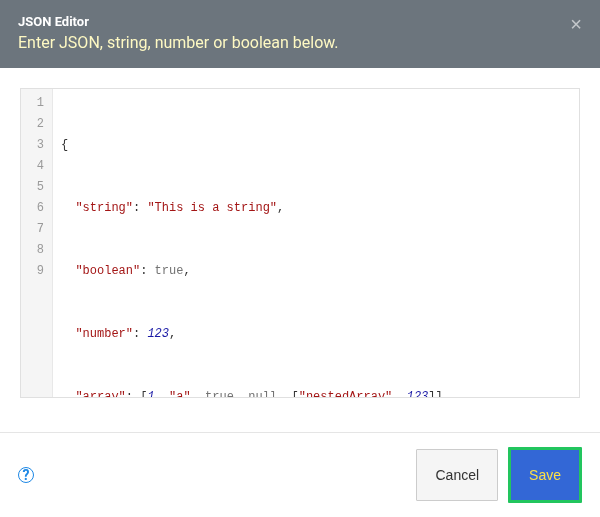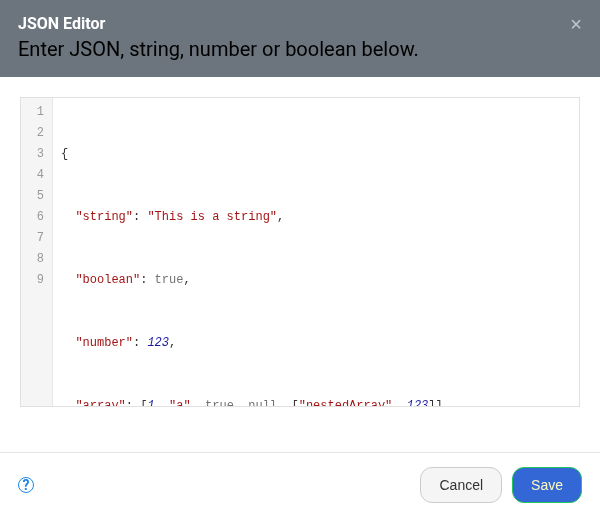--- a/index.html
+++ b/index.html
@@ -11,28 +11,28 @@
       display: flex;
       flex-direction: column;
     }
     .header {
       background: #6c757d;
       color: #fff;
       padding: 14px 18px 16px 18px;
       position: relative;
     }
     .header-title {
-      font-size: 16px;
+      font-size: 13px;
       font-weight: 700;
       margin-bottom: 4px;
     }
     .header-subtitle {
-      font-size: 20px;
+      font-size: 16px;
       font-weight: 400;
-      color: #000000;
+      color: #fef9c3;
     }
     .close-btn {
       position: absolute;
       top: 10px;
       right: 14px;
       background: transparent;
       border: none;
       color: rgba(255,255,255,0.6);
       font-size: 20px;
       cursor: pointer;
@@ -95,34 +95,34 @@
       border: 1.5px solid #1e88e5;
       border-radius: 50%;
       display: inline-flex;
       align-items: center;
       justify-content: center;
       font-weight: 700;
       line-height: 1;
     }
     .btn {
       font-size: 14px;
-      padding: 9px 18px;
-      border-radius: 12px;
+      padding: 17px 18px;
+      border-radius: 1px;
       cursor: pointer;
       border: 1px solid transparent;
     }
     .btn-secondary {
       background: #f5f5f5;
       border: 1px solid #ccc;
       color: #333;
     }
     .btn-primary {
       background: #3367d6;
-      color: #fef9c3;
-      border: 1px solid #22c55e;
+      color: #fde047;
+      border: 3px solid #22c55e;
     }
   </style>
 </head>
 <body>
 
 <div class="header">
   <div class="header-title">JSON Editor</div>
   <div class="header-subtitle">Enter JSON, string, number or boolean below.</div>
   <button class="close-btn">
     <span>×</span>

